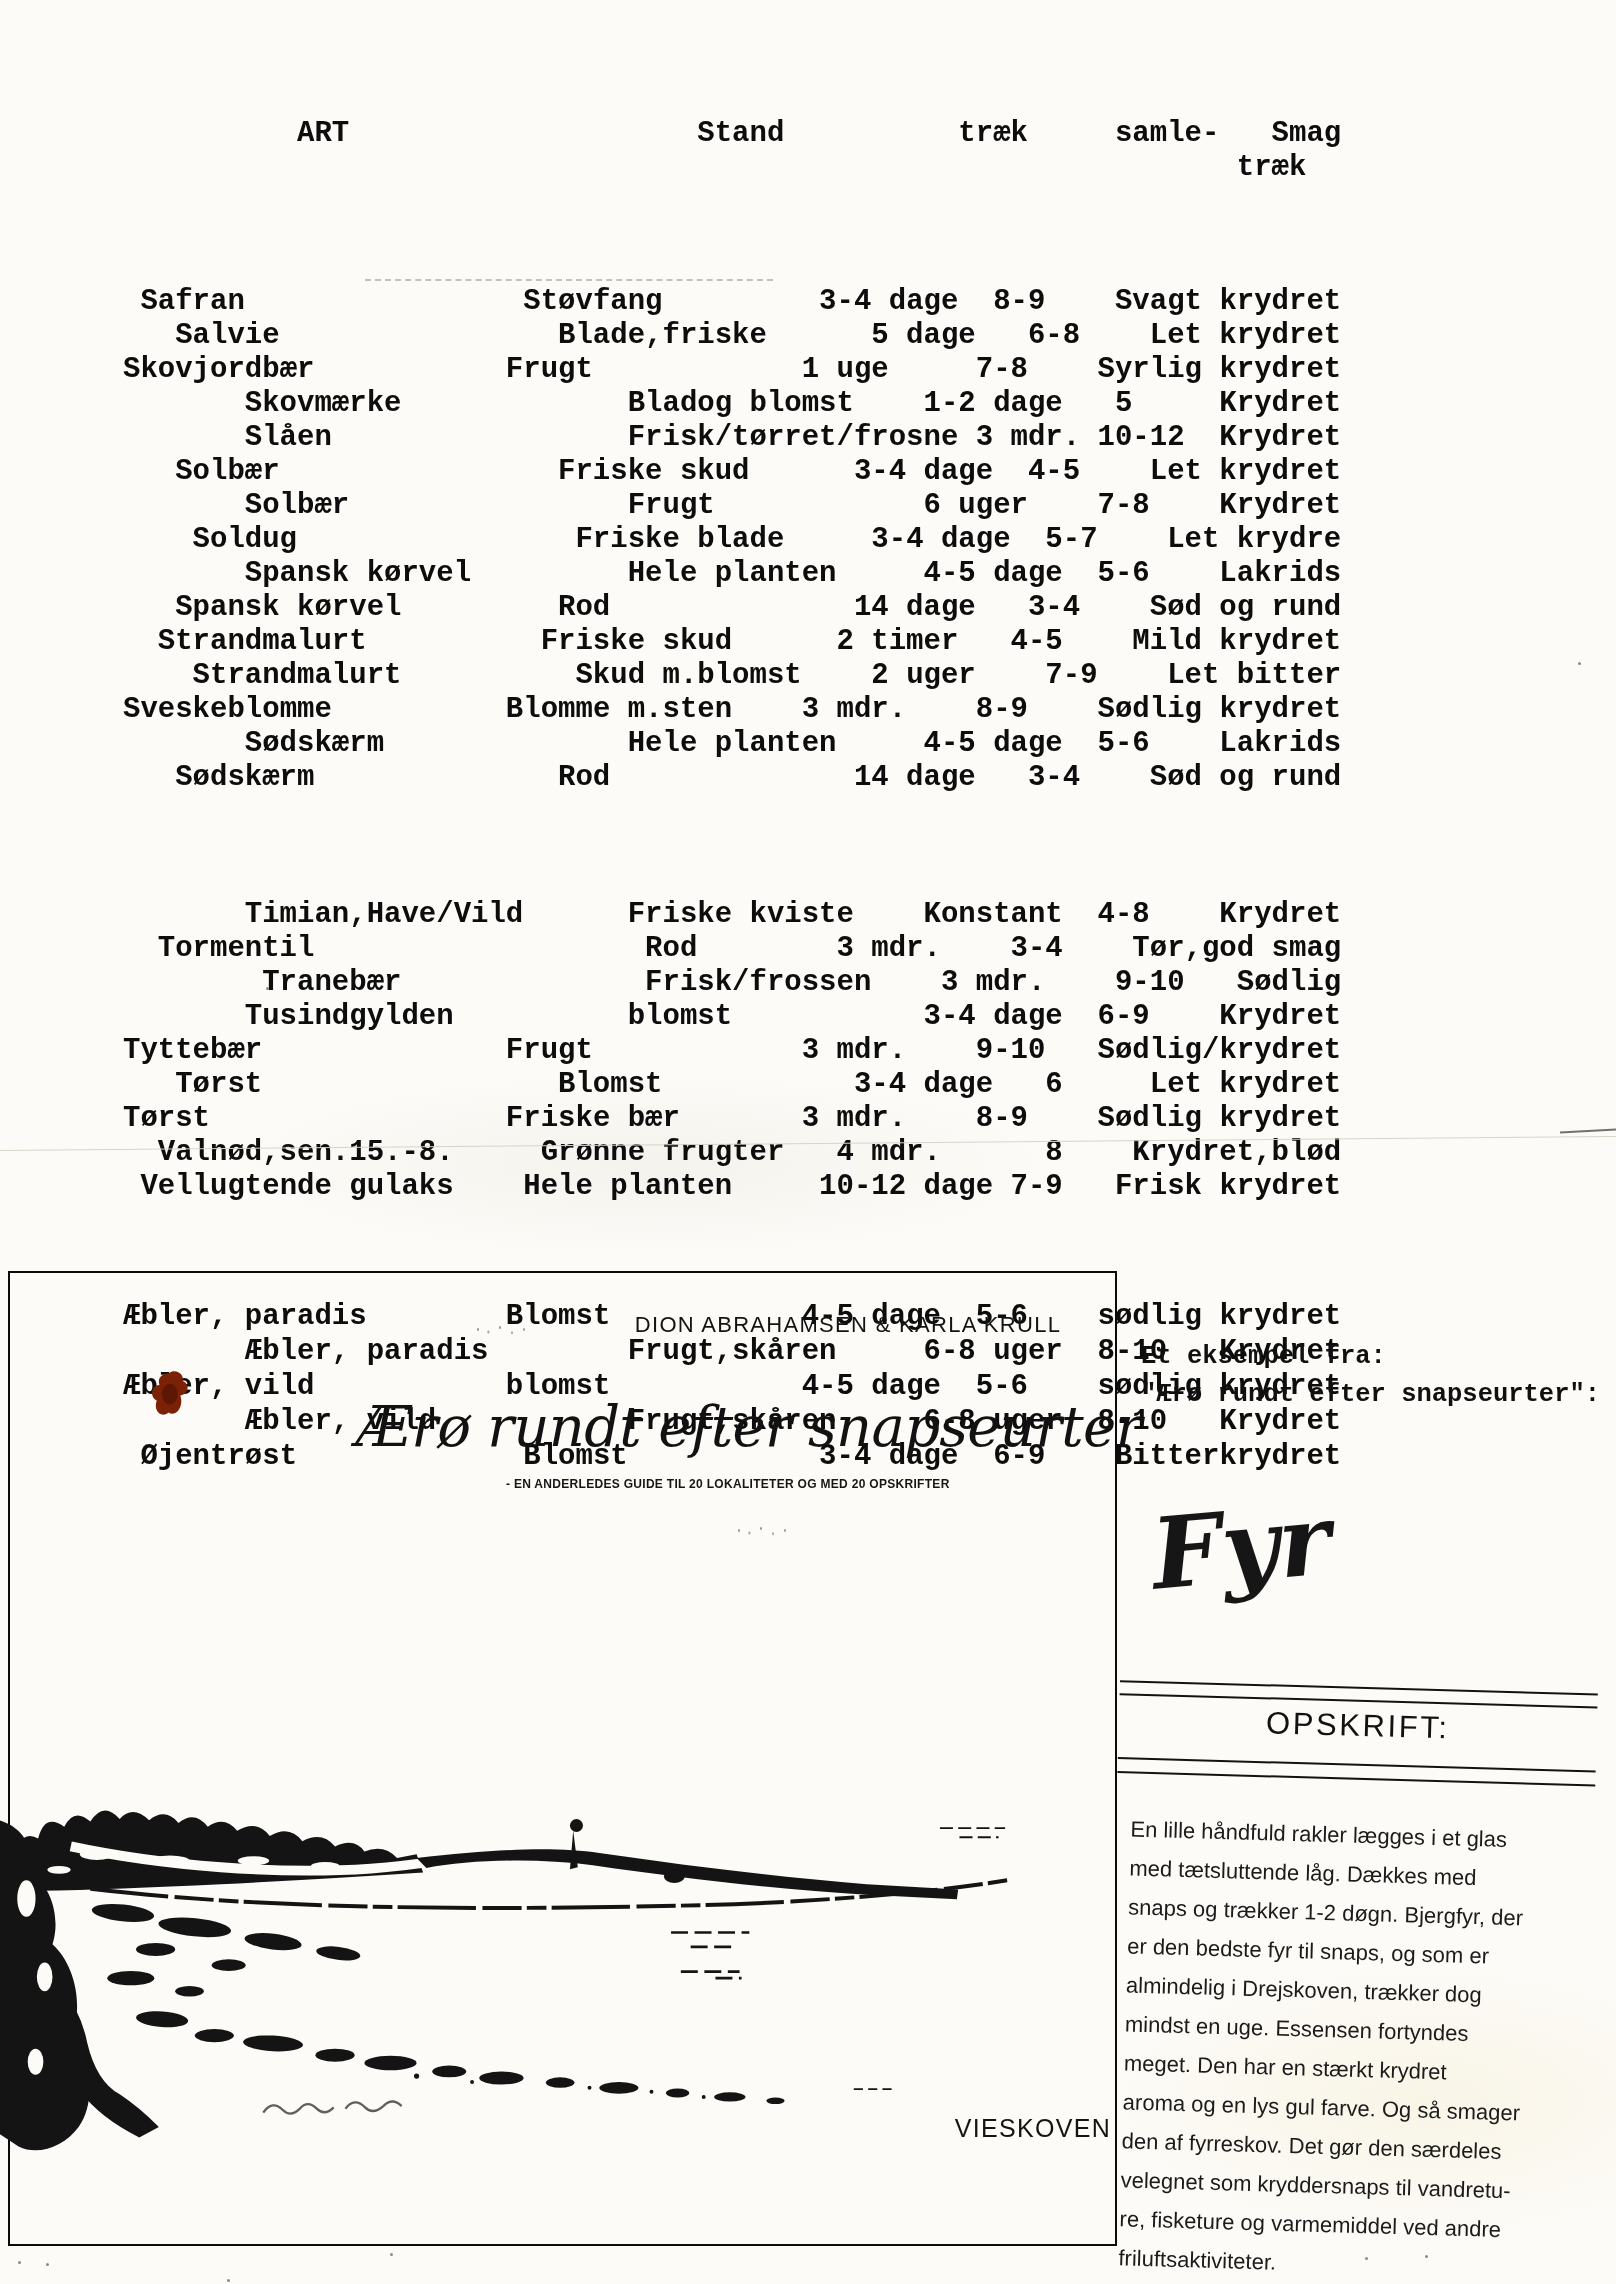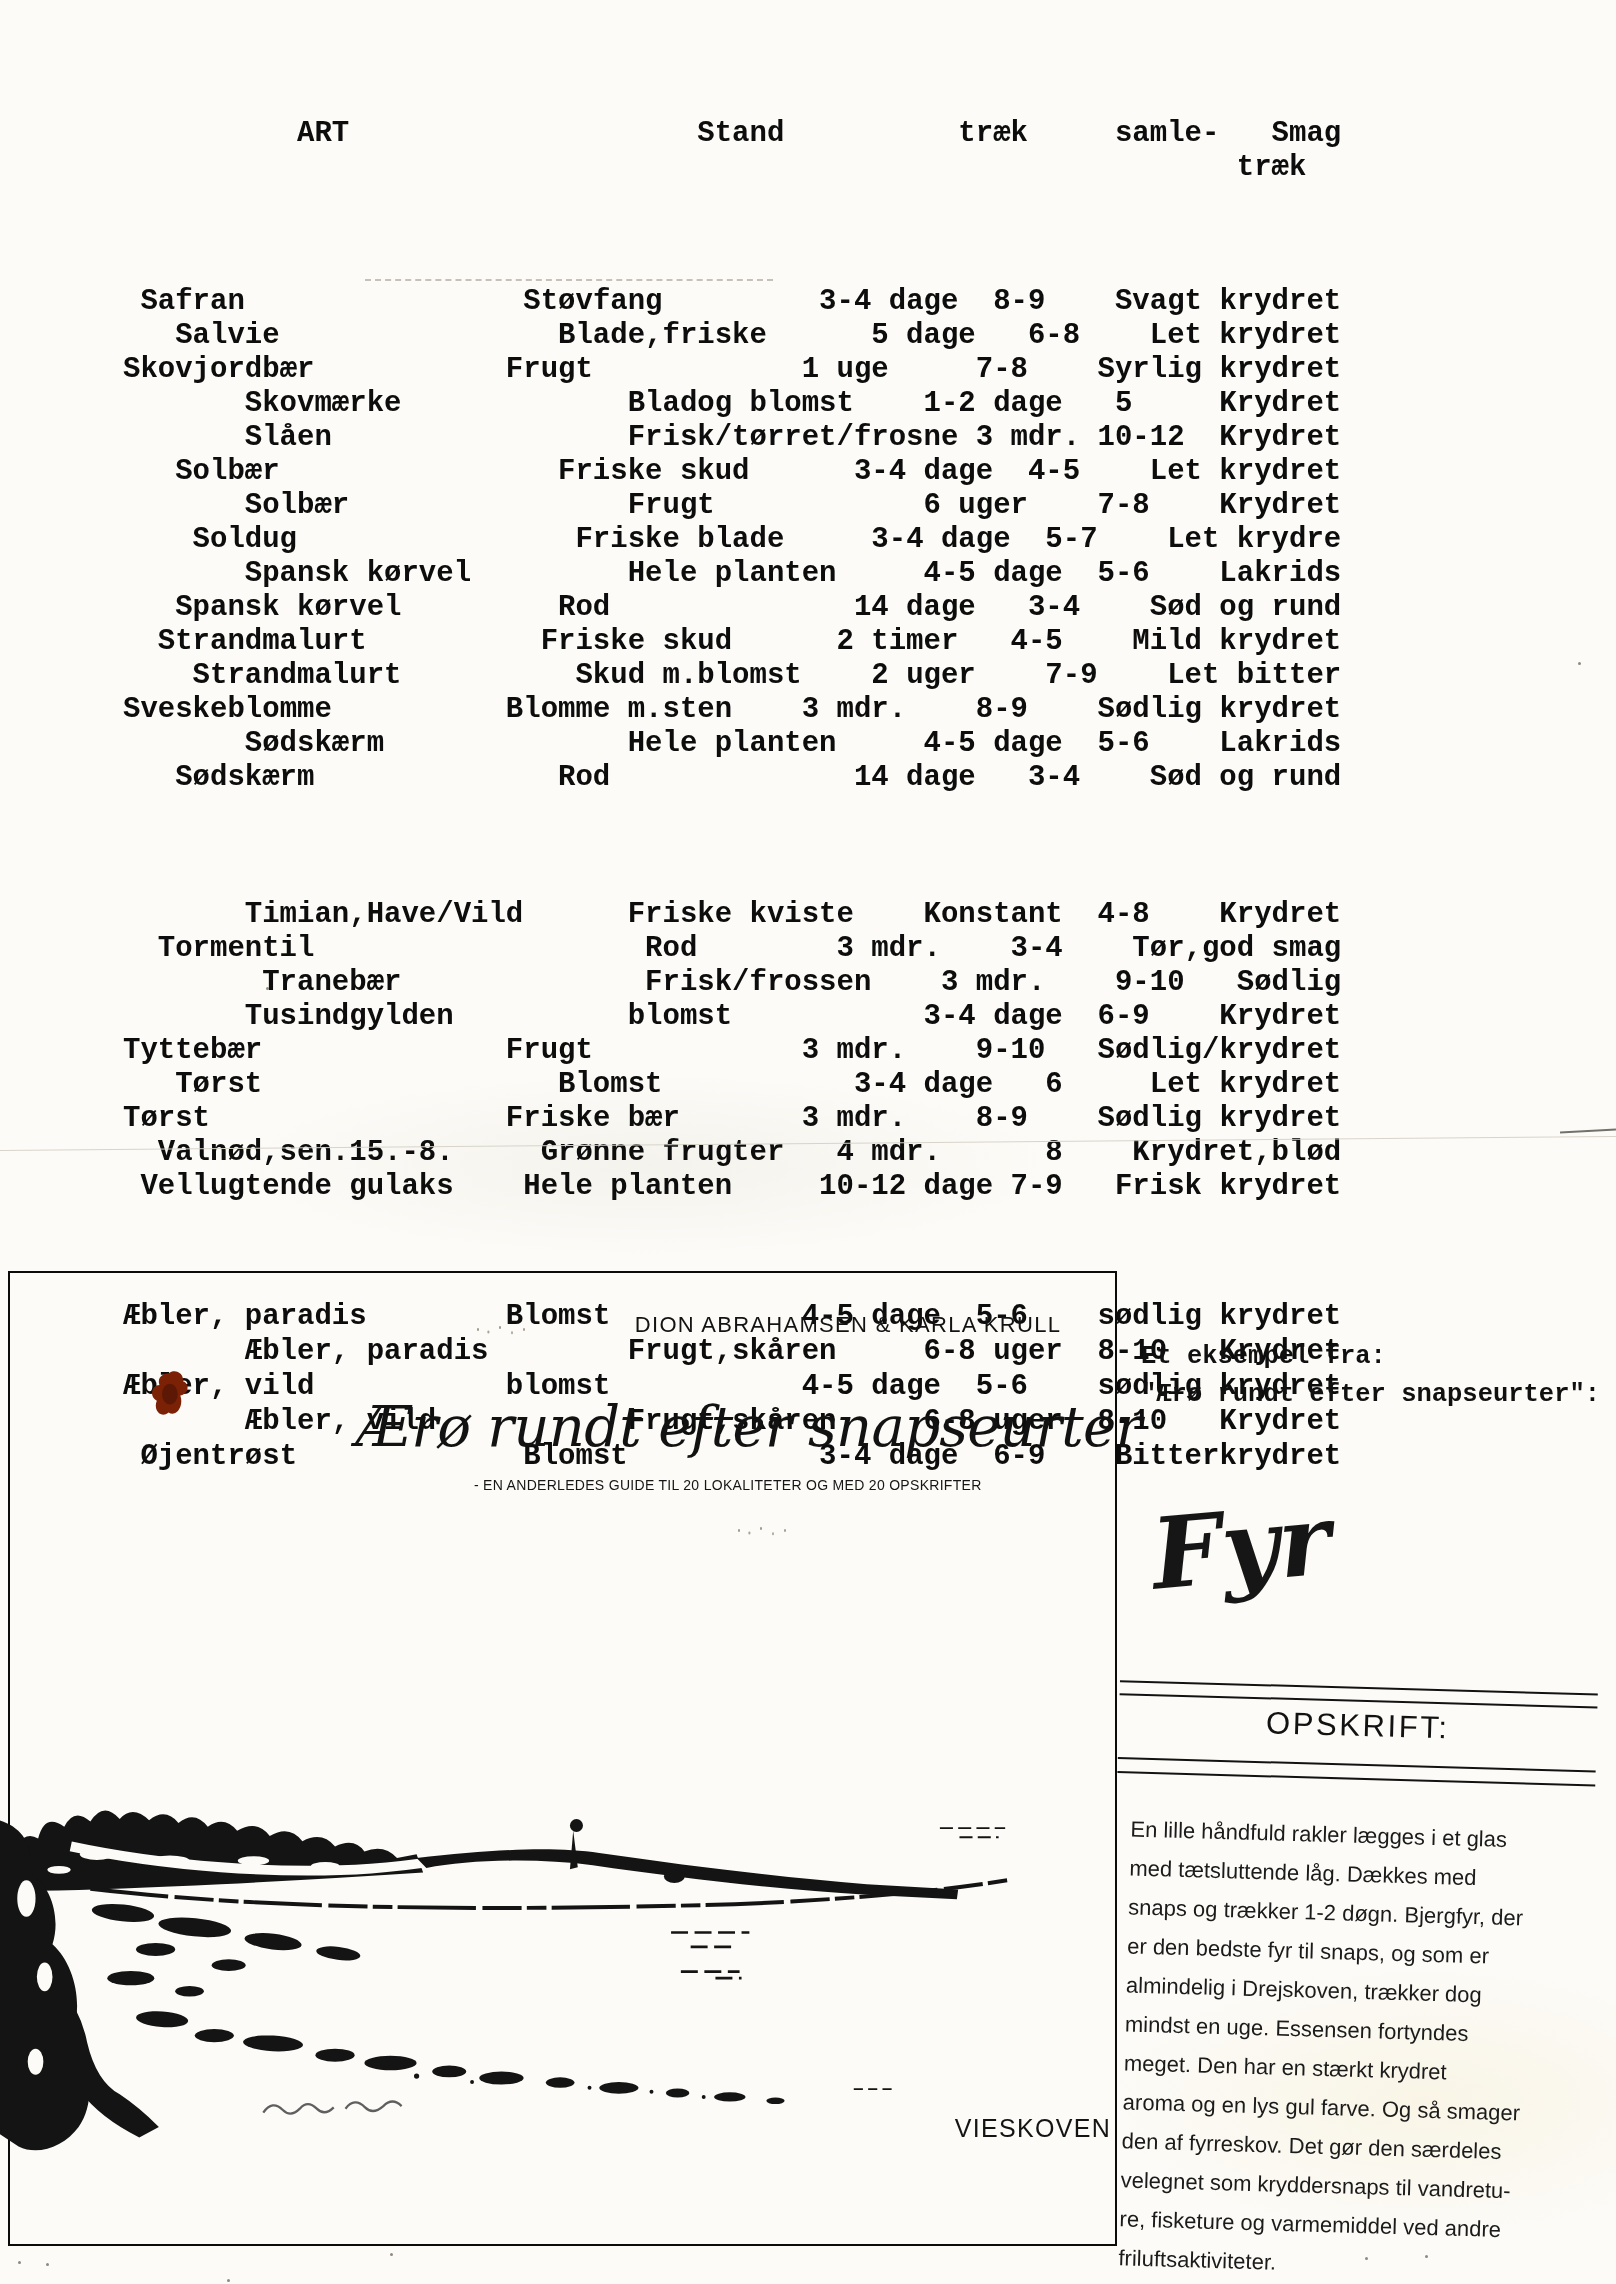--- a/index.html
+++ b/index.html
@@ -32,21 +32,21 @@
         box-shadow:10.4px 2.6px 0 #aaa396, 22px -2px 0 #a39d90, 34px 3.3px 0 #b4ad9f, 46px 0 0 #aaa396;}
   
   .cover{position:absolute;left:7.8px;top:1271px;width:1105px;height:971px;border:2.6px solid #0b0b0b;}
   .cover-author{position:absolute;left:625px;top:29px;font-size:22px;letter-spacing:1.3px;color:#131313;white-space:nowrap;margin-top:10px;}
   .cover-title{
     position:absolute;left:346px;top:121px;width:757px;text-align:right;
     font-family:"DejaVu Serif", serif;font-style:italic;font-weight:400;
     font-size:56px;letter-spacing:-0.7px;color:#121212;white-space:nowrap;
   }
   .cover-subtitle{position:absolute;left:333px;top:204px;width:770px;text-align:center;
-    font-size:14px;font-weight:400;letter-spacing:0.3px;color:#161616;white-space:nowrap;}
+    font-size:12px;font-weight:700;letter-spacing:0.3px;color:#161616;white-space:nowrap;}
   .stain{position:absolute;left:139px;top:95px;}
   .illustration{position:absolute;left:-10.4px;top:508px;}
   .vieskoven{position:absolute;left:945px;top:841px;font-size:25px;letter-spacing:1.3px;color:#141414;}
   
   .intro{position:absolute;left:1141px;font-family:"Liberation Mono", monospace;font-weight:700;
          font-size:25.5px;color:#101010;white-space:nowrap;}
   #intro1{top:1342px;}
   #intro2{top:1380px;}
   .fyr{position:absolute;left:1152px;top:1489px;
        font-family:"DejaVu Serif", serif;font-style:italic;font-weight:700;

